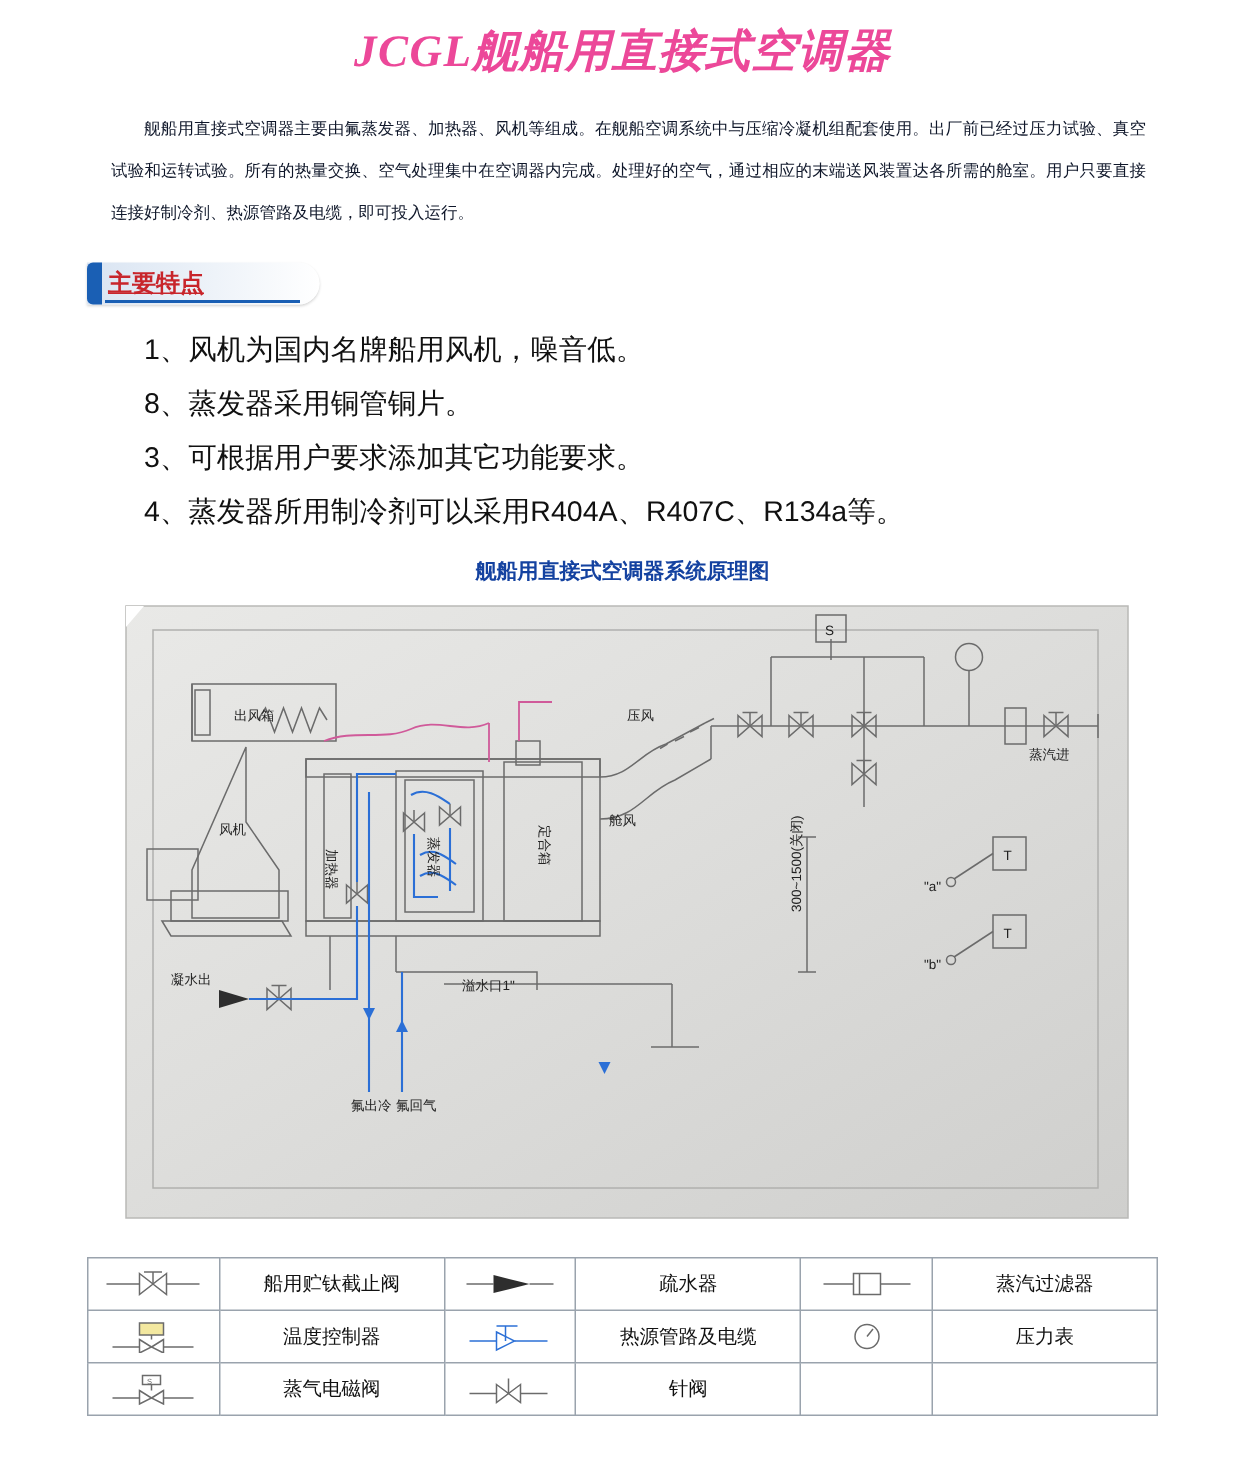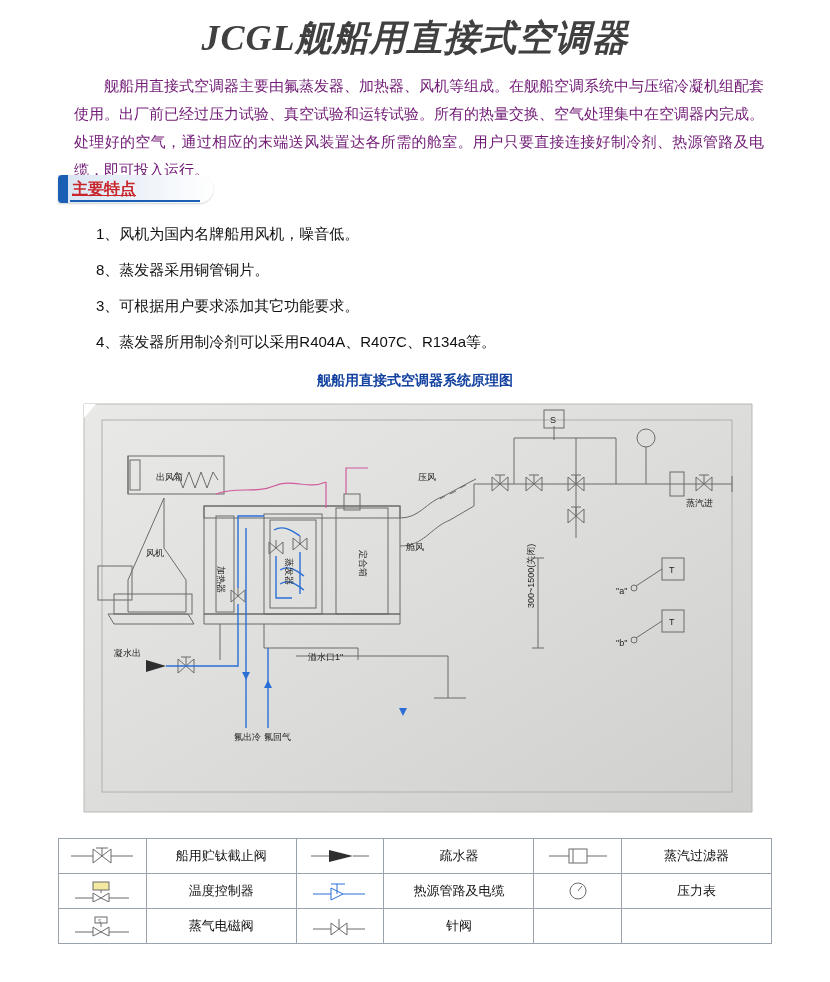--- a/index.html
+++ b/index.html
@@ -11,32 +11,32 @@
     position:relative;
     overflow:hidden;
   }
   .page{position:relative;width:830px;height:982px;}
 
   
   .title{
     position:absolute;left:0;top:14px;width:830px;
     text-align:center;
     font-family:"Liberation Serif", serif;
-    font-size:36px;font-weight:bold;font-style:italic;
-    color:#404040;
+    font-size:30px;font-weight:bold;font-style:italic;
+    color:#ec4899;
     letter-spacing:1px;
   }
 
   
   .intro{
     position:absolute;left:74px;top:72px;width:690px;
-    font-size:15px;line-height:28px;
+    font-size:11px;line-height:28px;
     text-align:justify;
     text-indent:2em;
-    color:#701a75;
+    color:#0f172a;
   }
 
   
   .banner{
     position:absolute;left:58px;top:175px;width:155px;height:28px;
     background:linear-gradient(to right,#d9e4f2 0%,#eef3f9 55%,#ffffff 100%);
     border-top-right-radius:14px;
     border-bottom-right-radius:14px;
     box-shadow:0 1px 2px rgba(0,0,0,.18);
   }
@@ -49,21 +49,21 @@
     font-size:16px;font-weight:bold;color:#c8252b;
     font-family:"Liberation Serif", serif;
     text-decoration:underline;
   }
   .banner .underline{
     position:absolute;left:12px;top:25px;width:130px;height:2px;background:#1a5fb4;
   }
 
   
   .features{position:absolute;left:96px;top:216px;width:660px;}
-  .feature{font-size:15px;line-height:36px;color:#111;}
+  .feature{font-size:19px;line-height:36px;color:#111;}
 
   
   .diagram-caption{
     position:absolute;left:0;top:372px;width:830px;text-align:center;
     font-size:14px;font-weight:bold;color:#1442a0;
     font-family:"Liberation Serif", serif;
   }
 
   
   .diagram-wrap{

